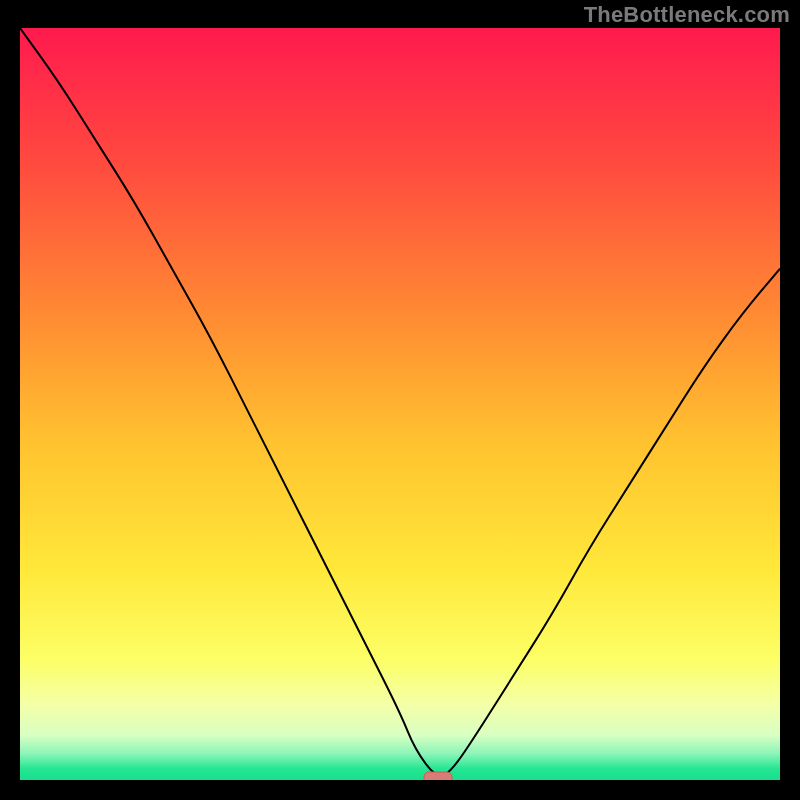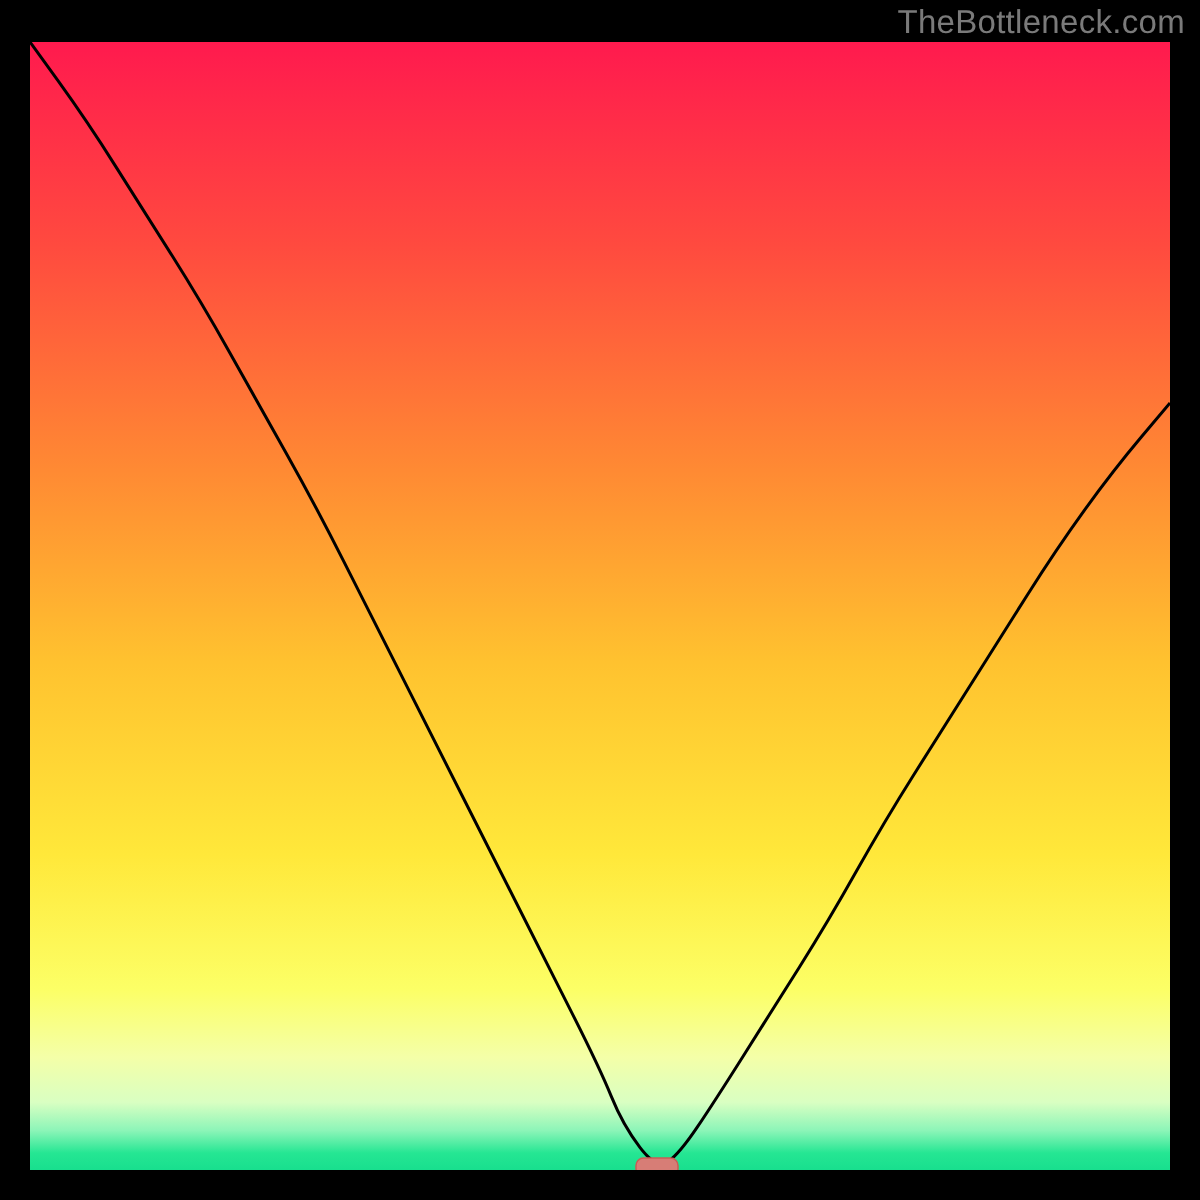--- a/index.html
+++ b/index.html
@@ -16,21 +16,21 @@
     width: 800px;
     height: 800px;
     background: #000;
   }
   .watermark {
     position: absolute;
     top: 2px;
     right: 10px;
     color: #7a7a7a;
     font-size: 22px;
-    font-weight: 400;
+    font-weight: 700;
     letter-spacing: 0.2px;
     z-index: 10;
     margin-left: 48px;
   }
   .plot-wrap {
     position: absolute;
     left: 20px;
     top: 28px;
     width: 760px;
     height: 752px;

